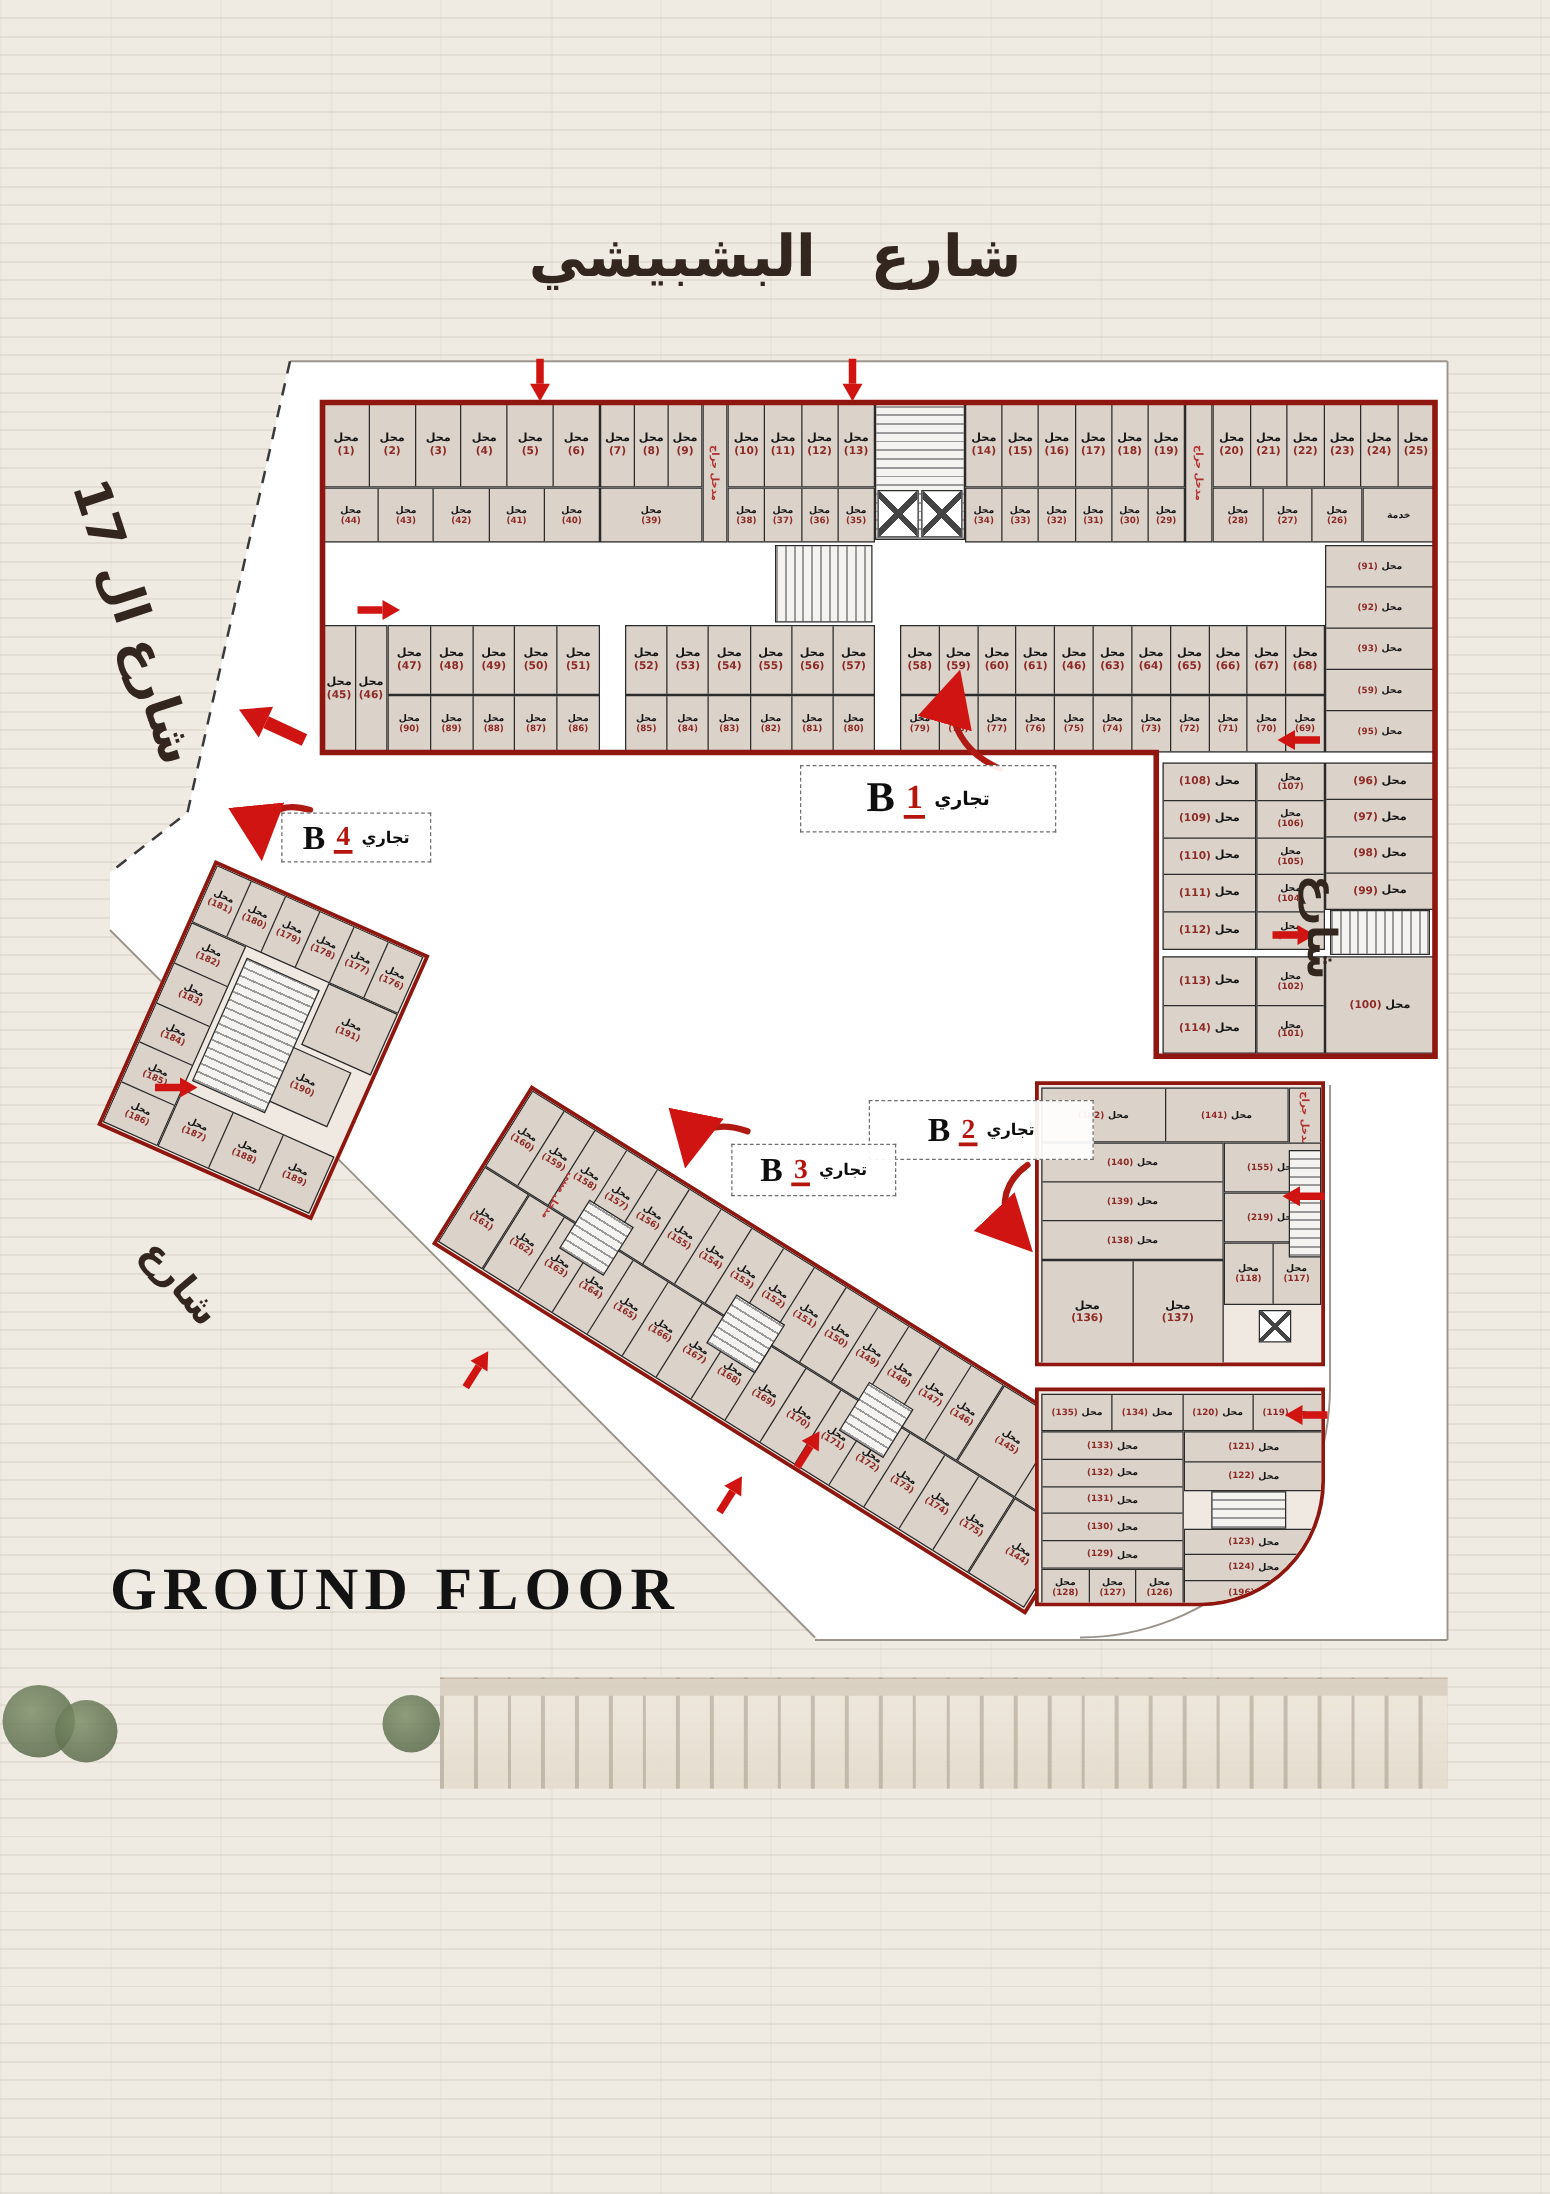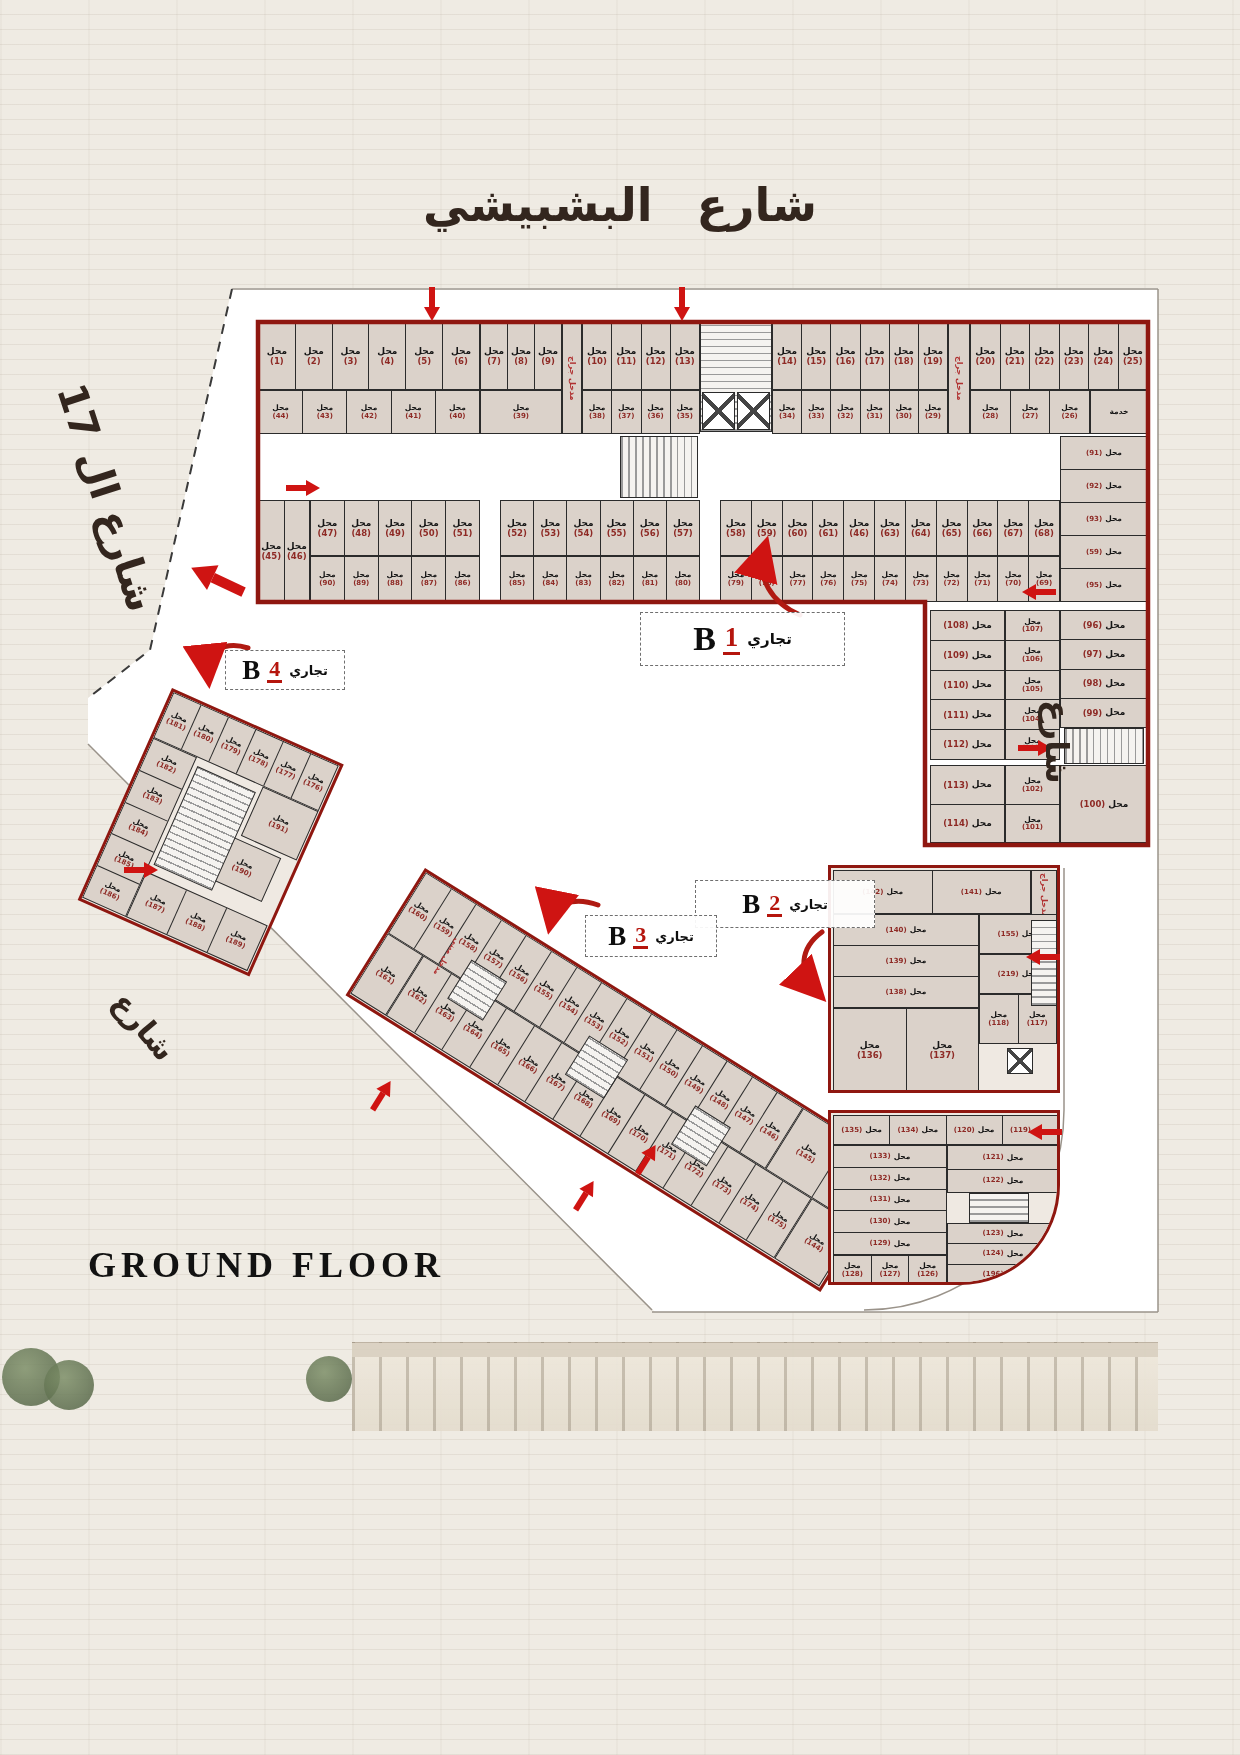--- a/index.html
+++ b/index.html
@@ -43,21 +43,21 @@
   .block .srow{border-width:1.3px;}
   
   .blabel{position:absolute;z-index:6;display:flex;align-items:center;justify-content:center;gap:7px;
           border:1.7px dashed #6f6f6f;background:rgba(255,255,255,.93);padding:2px 8px;box-sizing:border-box;}
   .blabel .bl{font-family:"Liberation Serif","DejaVu Serif",serif;font-weight:900;font-size:27px;color:#0e0e0e;line-height:1;}
   .blabel .bn{font-size:22px;font-weight:800;color:var(--label_red,#b5150d);border-bottom:3px solid var(--label_red,#b5150d);line-height:1.05;padding:0 2px;font-family:"Liberation Serif","DejaVu Serif",serif;}
   .blabel .bt{font-size:13px;font-weight:800;color:#0e0e0e;line-height:1;}
   .blabel.big .bl{font-size:34px;} .blabel.big .bn{font-size:27px;} .blabel.big .bt{font-size:15px;}
   .street{position:absolute;z-index:6;color:#33261e;font-weight:800;white-space:nowrap;}
   .gf{position:absolute;z-index:6;font-family:"Liberation Serif","DejaVu Serif",serif;
-      font-weight:700;font-size:36px;letter-spacing:5px;color:#121212;}
+      font-weight:700;font-size:48px;letter-spacing:5px;color:#121212;}
   
   .tree{position:absolute;border-radius:50%;background:radial-gradient(circle at 40% 35%,#7d8f68,#4f5f42);opacity:.85;z-index:1;}
   .elev-strip{position:absolute;z-index:1;opacity:.9;
       background:
         linear-gradient(180deg,#d9d0c0 0 14px,transparent 14px),
         repeating-linear-gradient(90deg, rgba(125,112,92,.38) 0 3px, transparent 3px 27px),
         linear-gradient(180deg,#efe9dd,#e4dccd);
       border-top:1px solid rgba(120,105,85,.4);}
 </style>
 </head>

